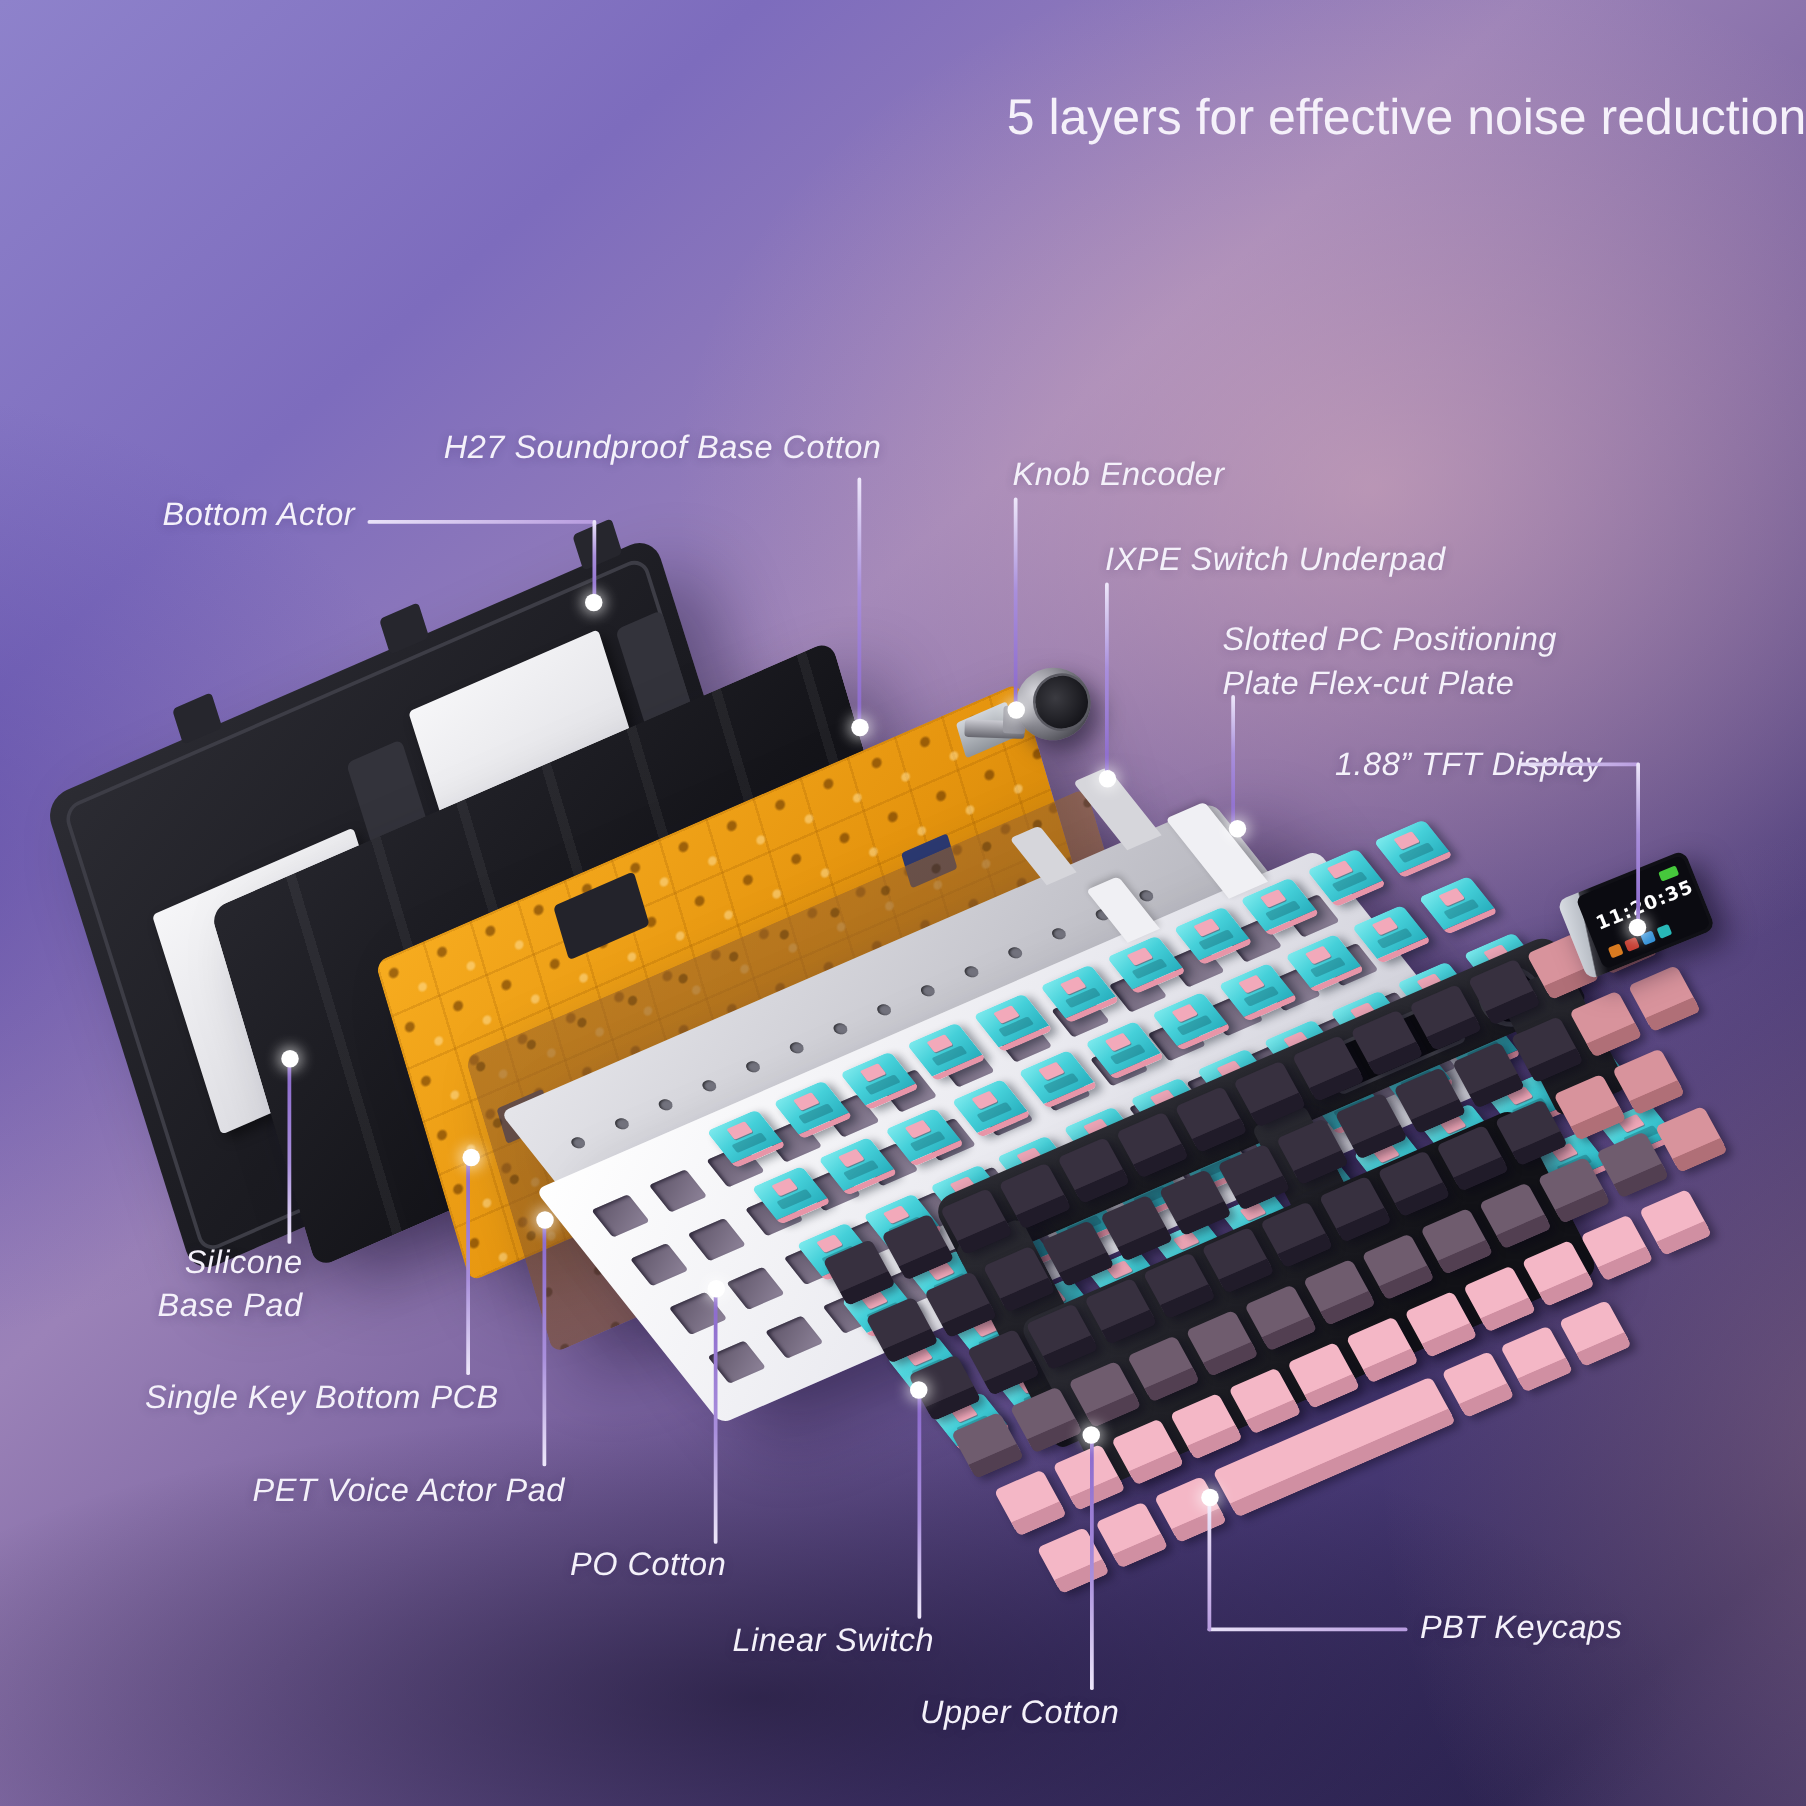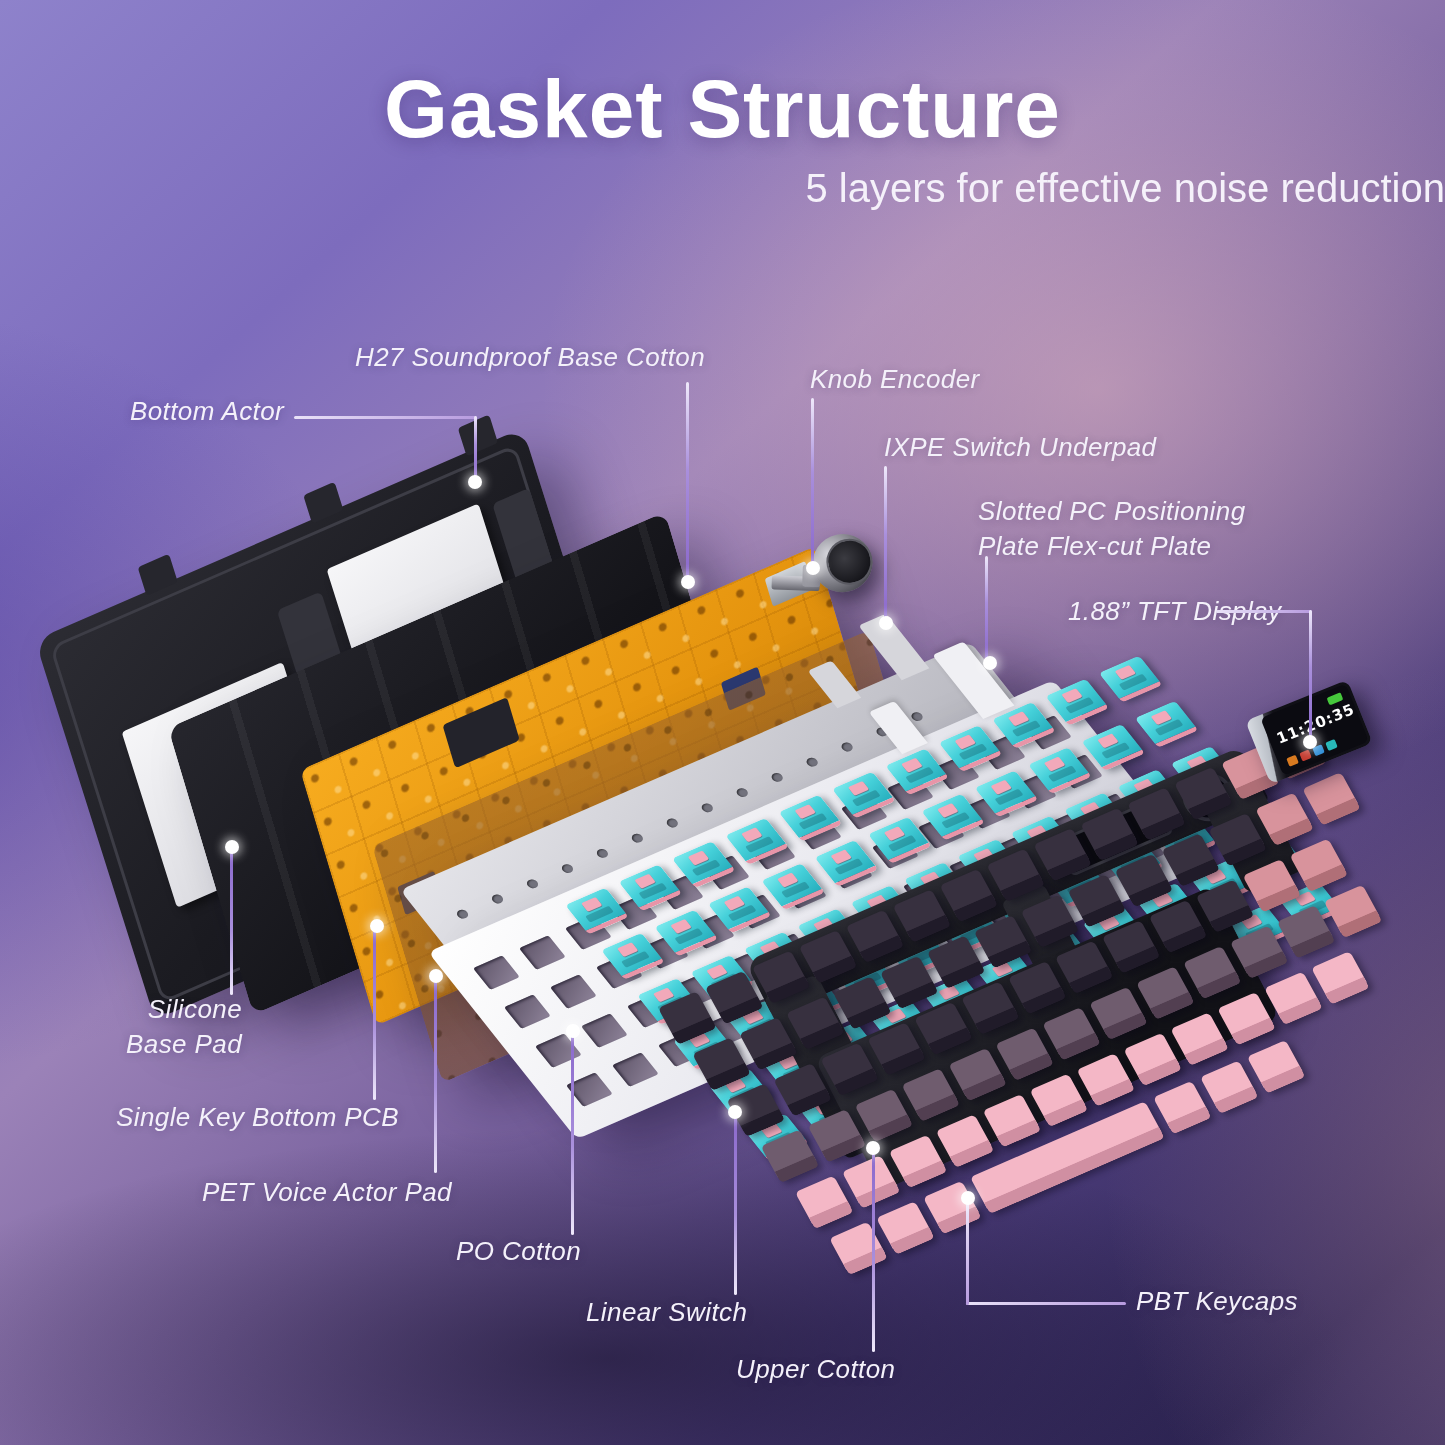--- a/index.html
+++ b/index.html
@@ -131,21 +131,20 @@
   .vline.up-bright{background:linear-gradient(to top,#b79bdf 0%,#efe9fb 100%);}
   .dot{position:absolute; width:14px; height:14px; border-radius:50%; background:#ffffff;
     box-shadow:0 0 10px 3px rgba(255,255,255,0.55);}
 </style>
 </head>
 <body>
 
 <div class="canvas">
 
   <div class="header">
-    <h1>Gasket Structure</h1>
     <p>5 layers for effective noise reduction</p>
   </div>
 
   <div>
 
     <div class="layer" id="bottom-case">
       <div class="part rim"></div>
       <div class="part pad" style="left:55px;top:120px;width:175px;height:185px;"></div>
       <div class="part pad" style="left:300px;top:52px;width:165px;height:175px;"></div>
       <div class="part ridge" style="left:240px;top:70px;width:48px;height:230px;"></div>

